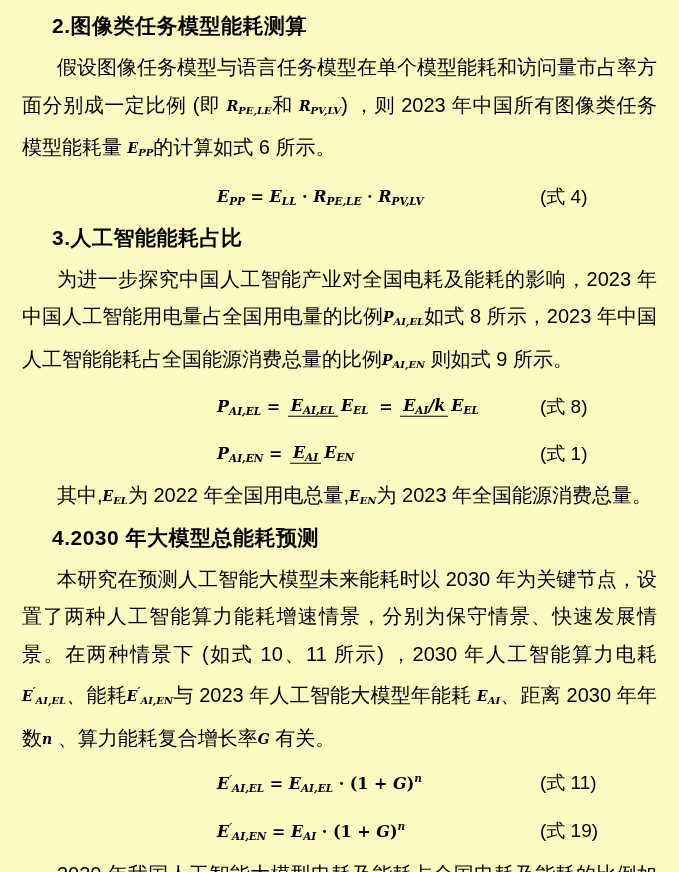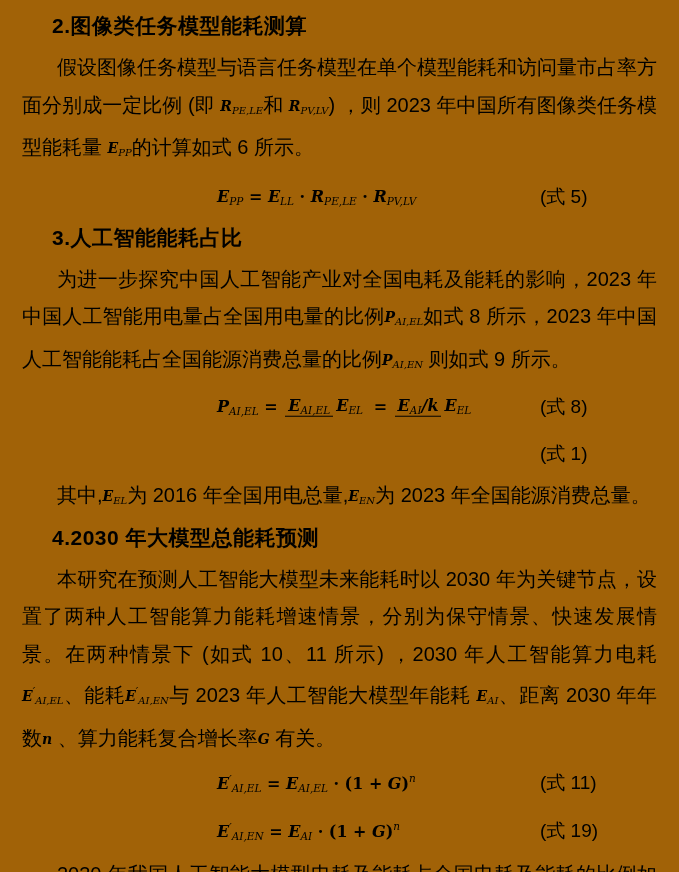--- a/index.html
+++ b/index.html
@@ -1,21 +1,21 @@
 <!DOCTYPE html>
 <html lang="zh"><head>
 <meta charset="utf-8">
 <style>
   * { box-sizing: border-box; }
   html, body { margin: 0; padding: 0; }
   body { background: #ffffff; }
   .page {
     position: relative;
     width: 679px; height: 872px;
-    background: #a16207; color: #000000;
+    background: #fef9c3; color: #000000;
     font-family: "Liberation Sans", sans-serif;
     overflow: hidden;
   }
   #doc { padding: 8px 22px 0 22px; }
 
   h2.sec-heading {
     font-size: 21px; font-weight: bold;
     line-height: 30px; margin: 3px 0 8px 0;
     padding-left: 30px; letter-spacing: 0.5px;
   }
@@ -28,21 +28,21 @@
   
   .para .mi, .para .mu {
     font-family: "DejaVu Serif", serif;
     font-size: 14px; font-weight: 600;
   }
   .para .mi { font-style: italic; vertical-align: 1px; }
   .para .sub { font-size: 10px; }
 
   .sub, .sup, .pr {
     font-family: "DejaVu Serif", serif;
-    font-style: italic; font-weight: 400;
+    font-style: italic; font-weight: 700;
   }
   .sub { font-size: 10.5px; vertical-align: -3px; letter-spacing: 0; }
   .sup { font-size: 10.5px; vertical-align: 7px; }
   .pr  { font-size: 11px;  vertical-align: 6px; }
 
   
   .formula-row { position: relative; height: 46px; text-indent: 0; margin: 2px 0; }
   .formula-row.tall { height: 47px; margin: 0; }
   .formula-body {
     position: absolute; left: 195px; top: 50%;
@@ -68,40 +68,44 @@
 </head>
 <body>
 
 <div class="page">
   <article id="doc">
       <section class="section">
         <h2 class="sec-heading">2.图像类任务模型能耗测算</h2>
         <p class="para indent"><span class="tx"><span class="base">假设图像任务模型与语言任务模型在单个模型能耗和访问量市占率方面分别成一定比例 (即 </span></span><span class="mi"><span class="base">R</span><span class="sub">PE,LE</span></span><span class="tx"><span class="base">和 </span></span><span class="mi"><span class="base">R</span><span class="sub">PV,LV</span></span><span class="tx"><span class="base">) ，则 2023 年中国所有图像类任务模型能耗量 </span></span><span class="mi"><span class="base">E</span><span class="sub">PP</span></span><span class="tx"><span class="base">的计算如式 6 所示。</span></span></p>
         <div class="formula-row">
           <span class="formula-body"><span class="mi"><span class="base">E</span><span class="sub">PP</span></span><span class="mu"><span class="base"> = </span></span><span class="mi"><span class="base">E</span><span class="sub">LL</span></span><span class="mu"><span class="base"> · </span></span><span class="mi"><span class="base">R</span><span class="sub">PE,LE</span></span><span class="mu"><span class="base"> · </span></span><span class="mi"><span class="base">R</span><span class="sub">PV,LV</span></span></span>
-          <span class="formula-label">(式 5)</span>
+          <span class="formula-label">(式 4)</span>
         </div>
       </section>
       <section class="section">
         <h2 class="sec-heading">3.人工智能能耗占比</h2>
         <p class="para indent"><span class="tx"><span class="base">为进一步探究中国人工智能产业对全国电耗及能耗的影响，2023 年中国人工智能用电量占全国用电量的比例</span></span><span class="mi"><span class="base">P</span><span class="sub">AI,EL</span></span><span class="tx"><span class="base">如式 8 所示，2023 年中国人工智能能耗占全国能源消费总量的比例</span></span><span class="mi"><span class="base">P</span><span class="sub">AI,EN</span></span><span class="tx"><span class="base"> 则如式 9 所示。</span></span></p>
         <div class="formula-row tall">
           <span class="formula-body"><span class="mi"><span class="base">P</span><span class="sub">AI,EL</span></span><span class="mu"><span class="base"> = </span></span><span class="frac">
               <span class="fn"><span class="mi"><span class="base">E</span><span class="sub">AI,EL</span></span></span>
               <span class="fd"><span class="mi"><span class="base">E</span><span class="sub">EL</span></span></span>
             </span><span class="mu"><span class="base"> = </span></span><span class="frac">
               <span class="fn"><span class="mi"><span class="base">E</span><span class="sub">AI</span></span><span class="mi"><span class="base">/k</span></span></span>
               <span class="fd"><span class="mi"><span class="base">E</span><span class="sub">EL</span></span></span>
             </span></span>
           <span class="formula-label">(式 8)</span>
         </div>
         <div class="formula-row tall">
+          <span class="formula-body"><span class="mi"><span class="base">P</span><span class="sub">AI,EN</span></span><span class="mu"><span class="base"> = </span></span><span class="frac">
+              <span class="fn"><span class="mi"><span class="base">E</span><span class="sub">AI</span></span></span>
+              <span class="fd"><span class="mi"><span class="base">E</span><span class="sub">EN</span></span></span>
+            </span></span>
           <span class="formula-label">(式 1)</span>
         </div>
-        <p class="para indent"><span class="tx"><span class="base">其中,</span></span><span class="mi"><span class="base">E</span><span class="sub">EL</span></span><span class="tx"><span class="base">为 2016 年全国用电总量,</span></span><span class="mi"><span class="base">E</span><span class="sub">EN</span></span><span class="tx"><span class="base">为 2023 年全国能源消费总量。</span></span></p>
+        <p class="para indent"><span class="tx"><span class="base">其中,</span></span><span class="mi"><span class="base">E</span><span class="sub">EL</span></span><span class="tx"><span class="base">为 2022 年全国用电总量,</span></span><span class="mi"><span class="base">E</span><span class="sub">EN</span></span><span class="tx"><span class="base">为 2023 年全国能源消费总量。</span></span></p>
       </section>
       <section class="section">
         <h2 class="sec-heading">4.2030 年大模型总能耗预测</h2>
         <p class="para indent"><span class="tx"><span class="base">本研究在预测人工智能大模型未来能耗时以 2030 年为关键节点，设置了两种人工智能算力能耗增速情景，分别为保守情景、快速发展情景。在两种情景下 (如式 10、11 所示) ，2030 年人工智能算力电耗</span></span><span class="mi"><span class="base">E</span><span class="pr">′</span><span class="sub">AI,EL</span></span><span class="tx"><span class="base">、能耗</span></span><span class="mi"><span class="base">E</span><span class="pr">′</span><span class="sub">AI,EN</span></span><span class="tx"><span class="base">与 2023 年人工智能大模型年能耗 </span></span><span class="mi"><span class="base">E</span><span class="sub">AI</span></span><span class="tx"><span class="base">、距离 2030 年年数</span></span><span class="mi"><span class="base">n</span></span><span class="tx"><span class="base"> 、算力能耗复合增长率</span></span><span class="mi"><span class="base">G</span></span><span class="tx"><span class="base"> 有关。</span></span></p>
         <div class="formula-row">
           <span class="formula-body"><span class="mi"><span class="base">E</span><span class="pr">′</span><span class="sub">AI,EL</span></span><span class="mu"><span class="base"> = </span></span><span class="mi"><span class="base">E</span><span class="sub">AI,EL</span></span><span class="mu"><span class="base"> · (1 + </span></span><span class="mi"><span class="base">G</span></span><span class="mu"><span class="base">)</span><span class="sup">n</span></span></span>
           <span class="formula-label">(式 11)</span>
         </div>
         <div class="formula-row">
           <span class="formula-body"><span class="mi"><span class="base">E</span><span class="pr">′</span><span class="sub">AI,EN</span></span><span class="mu"><span class="base"> = </span></span><span class="mi"><span class="base">E</span><span class="sub">AI</span></span><span class="mu"><span class="base"> · (1 + </span></span><span class="mi"><span class="base">G</span></span><span class="mu"><span class="base">)</span><span class="sup">n</span></span></span>

